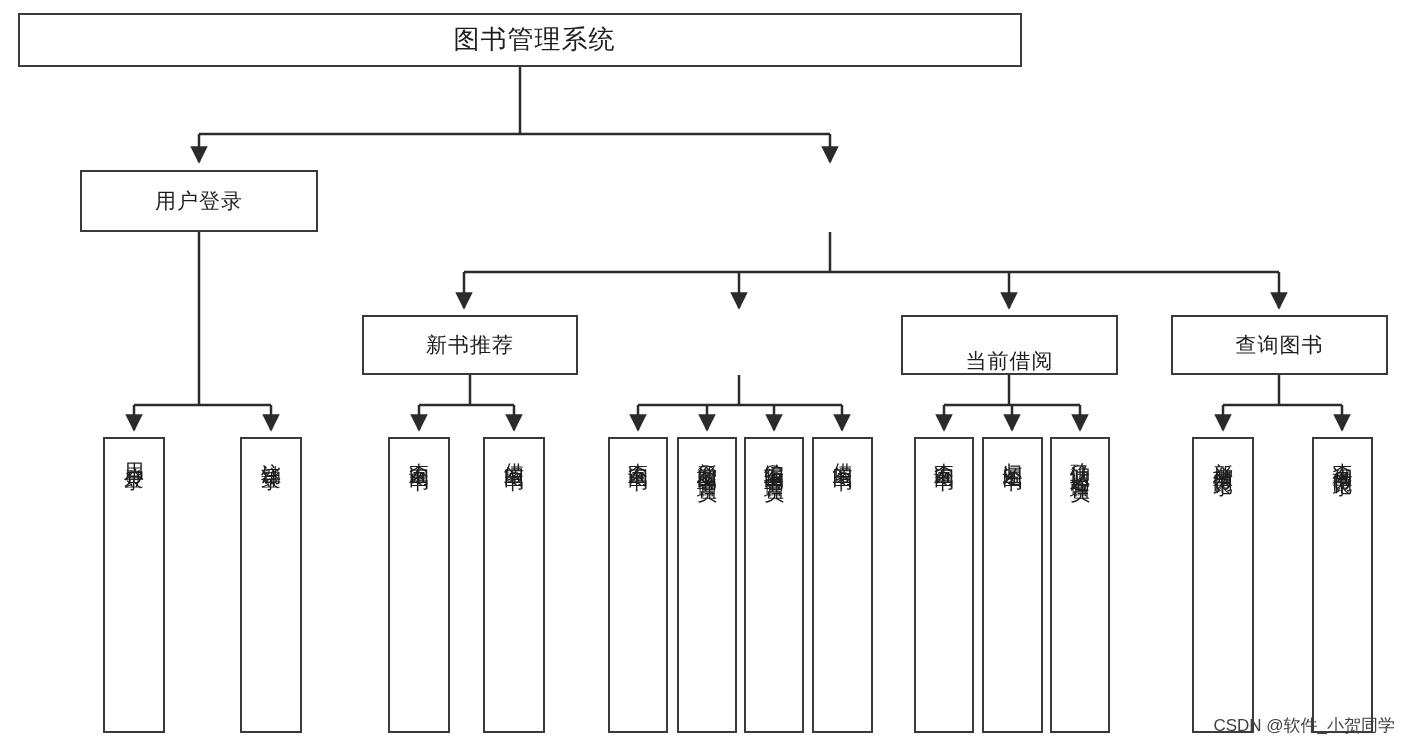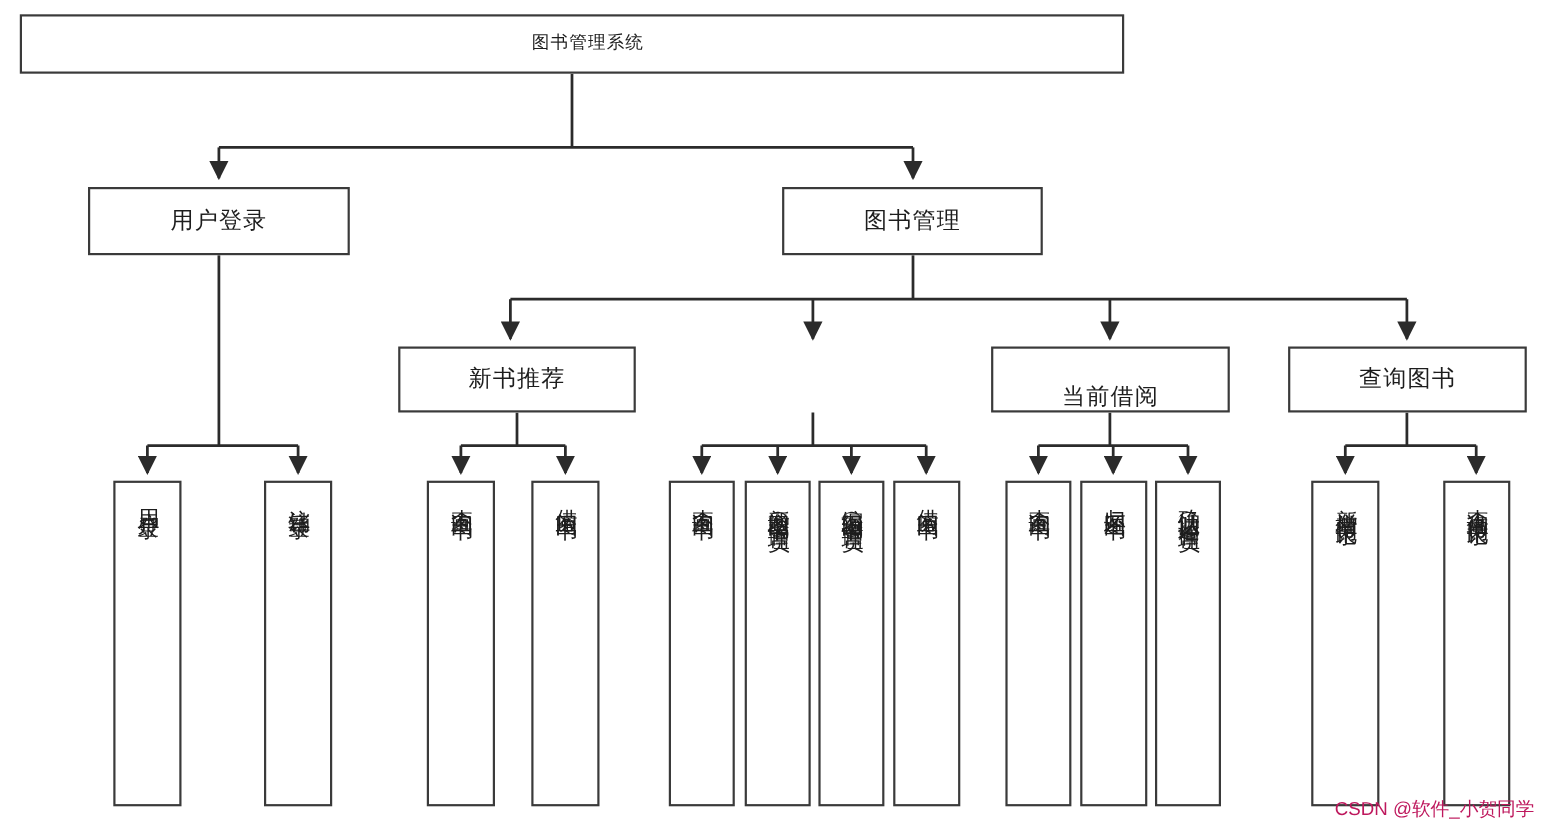--- a/index.html
+++ b/index.html
@@ -34,41 +34,41 @@
     align-items: center;
     justify-content: center;
     color: #1d1d1d;
   }
   .node.horiz {
     font-size: 21px;
     letter-spacing: 1px;
     line-height: 1.2;
   }
   .node.root {
-    font-size: 16px;
+    font-size: 26px;
     padding-left: 29px;
   }
   .node.vert {
     align-items: flex-start;
     padding-top: 8px;
   }
   .node.vert .vlabel {
     writing-mode: vertical-rl;
     text-orientation: upright;
     font-size: 20px;
     line-height: 1.05;
     letter-spacing: 3px;
     white-space: nowrap;
   }
   .watermark {
     position: absolute;
     right: 10px;
-    bottom: 0;
+    bottom: 10px;
     font-size: 17px;
-    color: #be185d;
+    color: #404040;
     white-space: nowrap;
     font-family: "Liberation Sans", "DejaVu Sans", sans-serif;
   }
 </style>
 </head>
 <body>
 
 <div id="canvas">
 
   <svg id="connectors" viewBox="0 0 1405 747">
@@ -121,23 +121,20 @@
     </g>
   </svg>
 
   <div class="node horiz root" style="left:18px; top:13px; width:1004px; height:54px;">
     <span>图书管理系统</span>
   </div>
 
   <div class="node horiz" style="left:80px; top:170px; width:238px; height:62px;">
     <span>用户登录</span>
   </div>
-  <div class="node horiz" style="left:711px; top:170px; width:237px; height:62px;">
-    <span>图书管理</span>
-  </div>
 
   <div class="node horiz" style="left:362px; top:315px; width:216px; height:60px;">
     <span>新书推荐</span>
   </div>
   <div class="node horiz" style="left:901px; top:315px; width:217px; height:60px;align-items:flex-end;">
     <span>当前借阅</span>
   </div>
   <div class="node horiz" style="left:1171px; top:315px; width:217px; height:60px;">
     <span>查询图书</span>
   </div>

